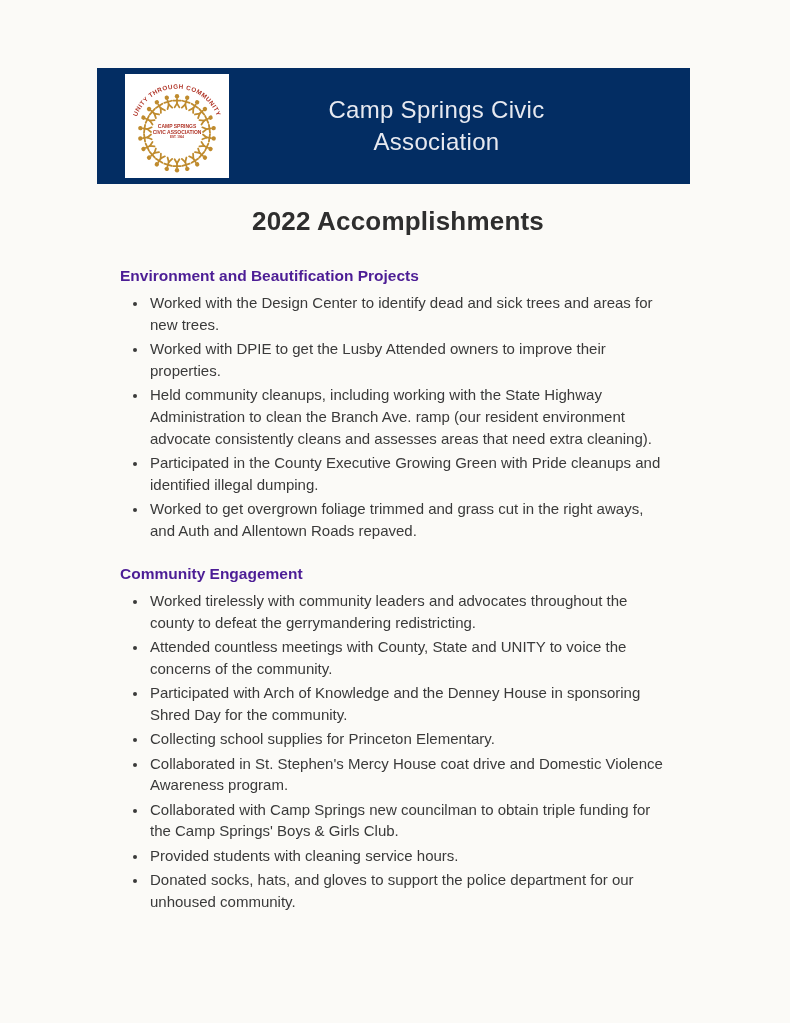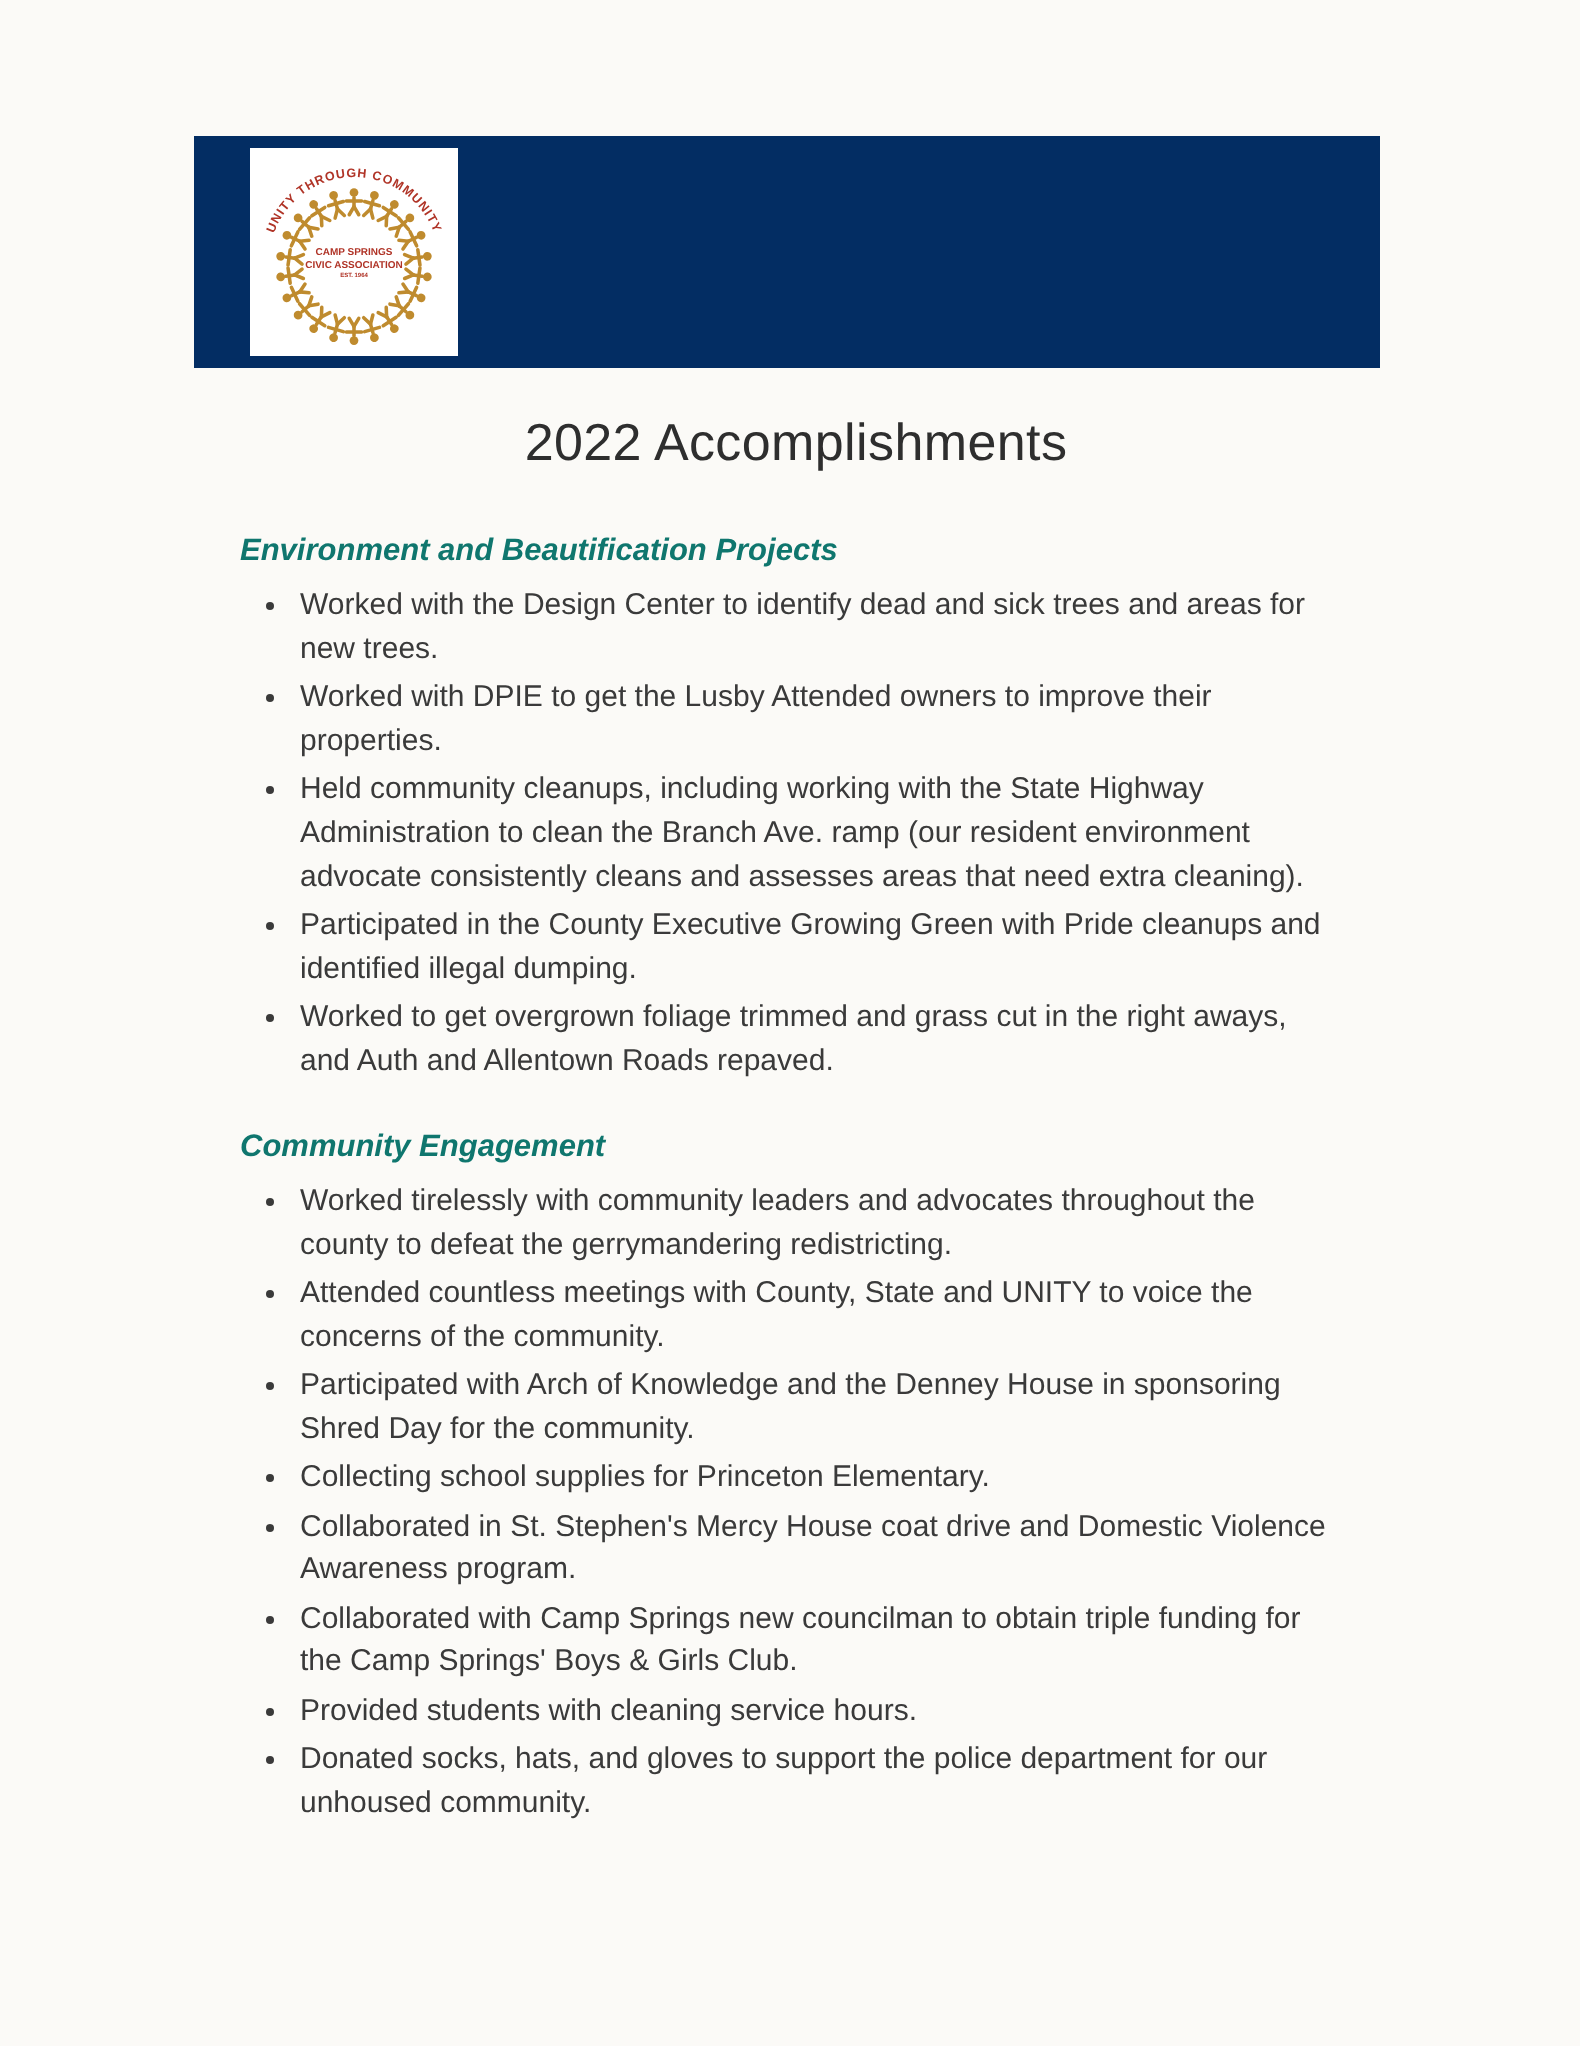--- a/index.html
+++ b/index.html
@@ -43,30 +43,29 @@
     letter-spacing:0.3px;
   }
   .content{
     position:absolute;
     left:120px;top:206px;
     width:556px;
   }
   .page-title{
     text-align:center;
     font-size:26px;
-    font-weight:400;
+    font-weight:700;
     color:var(--heading);
     letter-spacing:0.2px;
     margin-bottom:30px;
   }
   .section-heading{
     font-size:15.5px;
     font-weight:700;
-    font-style:italic;
-    color:#0f766e;
+    color:#4c1d95;
     margin-bottom:7px;
   }
   .section{margin-bottom:24px;}
   ul.bullets{
     margin:0 10px 0 0;
     padding-left:28px;
     list-style:disc;
   }
   ul.bullets li{
     font-size:15px;
@@ -124,20 +123,24 @@
         <text font-size="6" font-weight="700" fill="var(--logo-red)" letter-spacing="0.5">
           <textPath href="#arcTop" startOffset="50%" text-anchor="middle">UNITY THROUGH COMMUNITY</textPath>
         </text>
         <g text-anchor="middle" fill="var(--logo-red)" font-weight="700">
           <text x="50" y="51.5" font-size="4.8">CAMP SPRINGS</text>
           <text x="50" y="57.5" font-size="4.8">CIVIC ASSOCIATION</text>
           <text x="50" y="62" font-size="2.9">EST. 1964</text>
         </g>
       </svg>
     </div>
+    <div class="banner-title">
+      <div>Camp Springs Civic</div>
+      <div>Association</div>
+    </div>
   </div>
 
   <div class="content">
     <div class="page-title">2022 Accomplishments</div>
 
     <div class="section">
       <div class="section-heading">Environment and Beautification Projects</div>
       <ul class="bullets">
         <li>Worked with the Design Center to identify dead and sick trees and areas for new trees.</li>
         <li>Worked with DPIE to get the Lusby Attended owners to improve their properties.</li>

